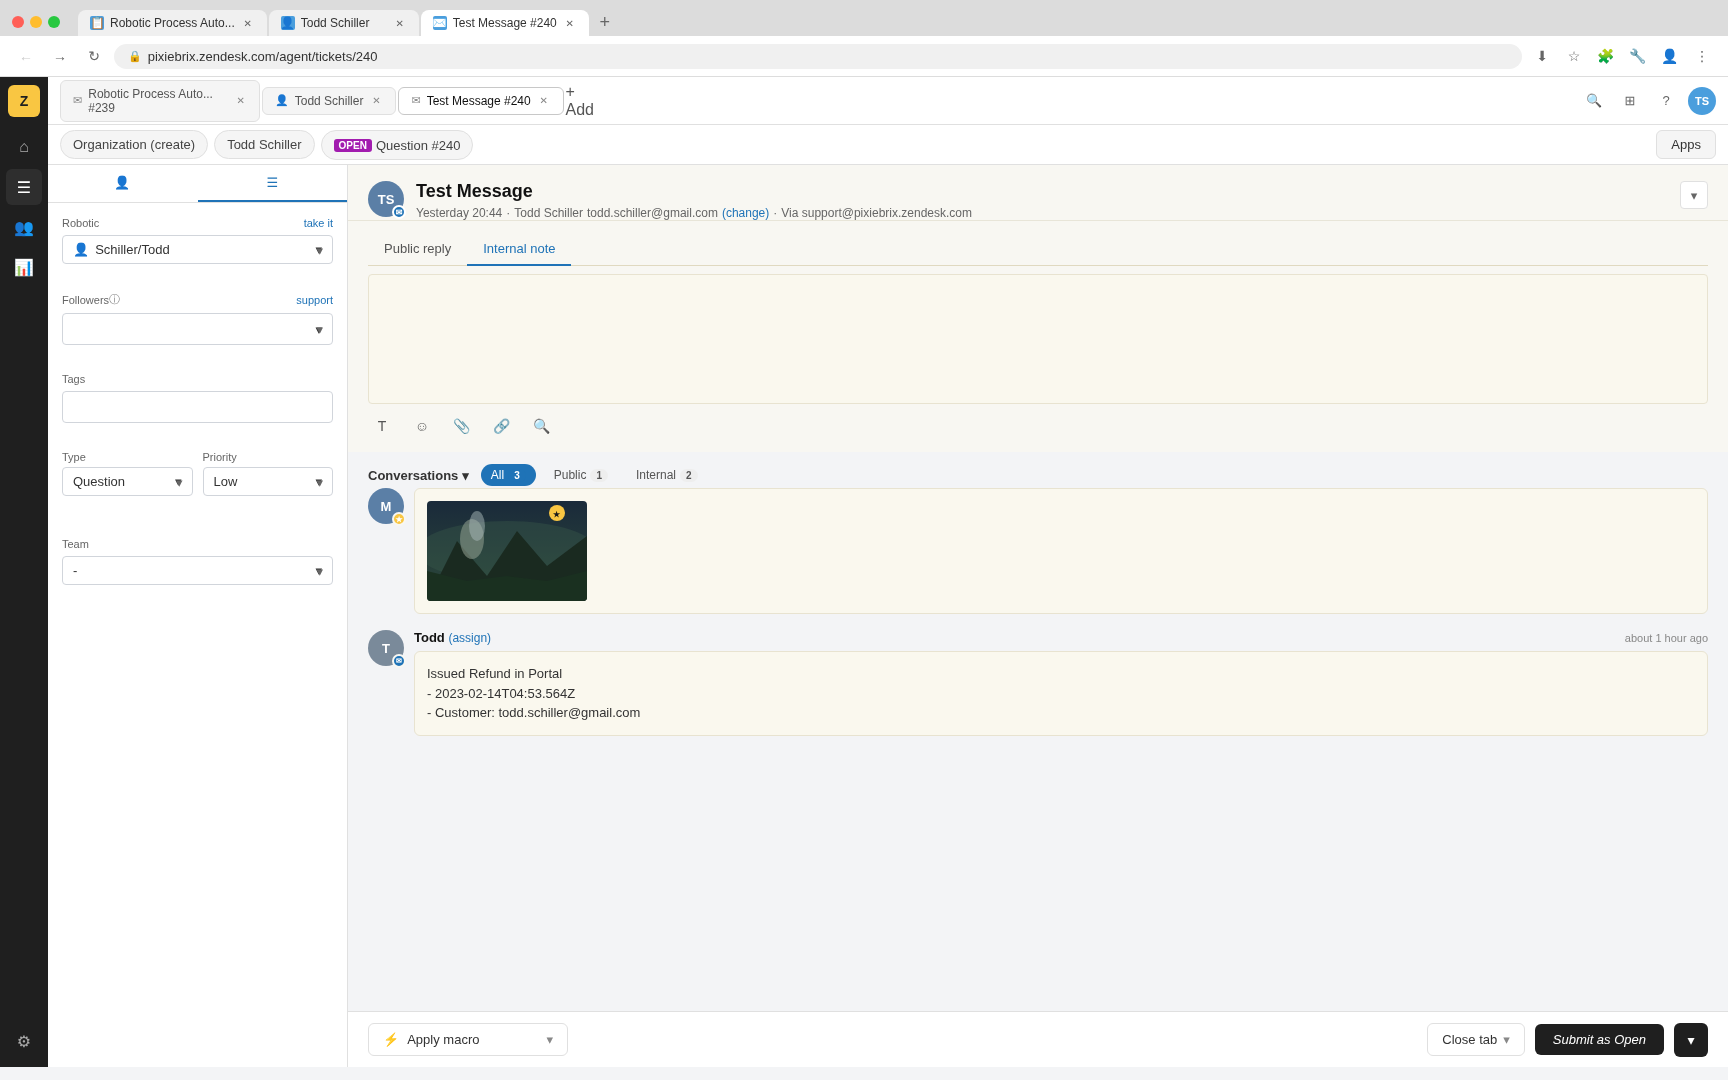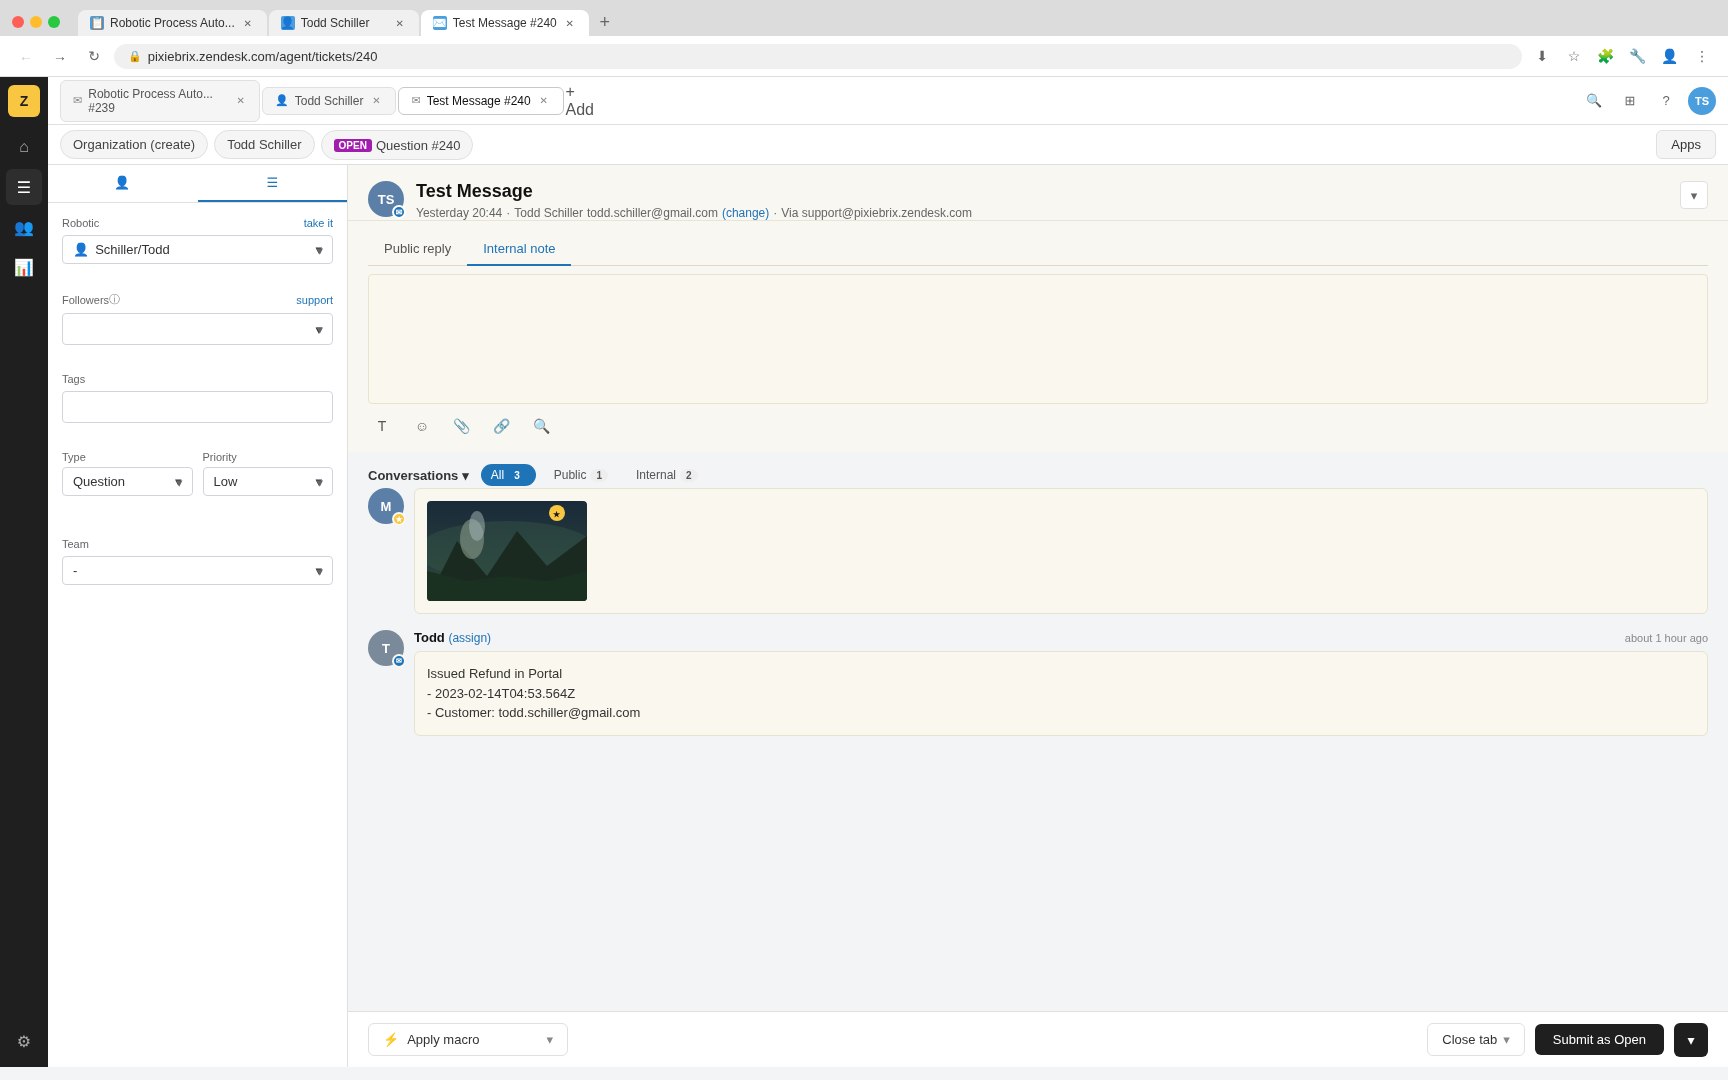--- a/index.html
+++ b/index.html
@@ -119,21 +119,21 @@
     .msg-body { background: #faf8ee; border: 1px solid #e8e3d0; border-radius: 6px; padding: 12px; }
     .msg-text { font-size: 13px; color: #333; line-height: 1.5; }
 
     
     .bottom-bar { background: #fff; border-top: 1px solid #e0e0e0; padding: 10px 20px; display: flex; align-items: center; gap: 10px; flex-shrink: 0; height: 56px; }
     .apply-macro-btn { display: flex; align-items: center; gap: 8px; padding: 8px 14px; border: 1px solid #e0e0e0; border-radius: 6px; background: #fff; color: #333; font-size: 13px; cursor: pointer; flex: 0 0 auto; min-width: 200px; }
     .apply-macro-chevron { margin-left: auto; color: #888; }
     .bottom-spacer { flex: 1; }
     .close-tab-btn { display: flex; align-items: center; gap: 6px; padding: 8px 14px; border: 1px solid #e0e0e0; border-radius: 6px; background: #fff; color: #333; font-size: 13px; cursor: pointer; }
     .close-tab-chevron { color: #888; }
-    .submit-btn { padding: 8px 18px; background: #1f1f1f; color: #fff; border: none; border-radius: 6px; font-size: 13px; font-weight: 500; cursor: pointer; }
+    .submit-btn { padding: 8px 18px; background: #1f1f1f; color: #fff; border: none; border-radius: 6px; font-size: 13px; font-weight: 500; cursor: pointer; font-style: italic; }
     .submit-chevron-btn { width: 34px; height: 34px; background: #1f1f1f; color: #fff; border: none; border-radius: 6px; font-size: 14px; cursor: pointer; display: flex; align-items: center; justify-content: center; }
 
     
     .ticket-area { flex: 1; display: flex; flex-direction: column; overflow: hidden; }
 
     
     .mountain-img { width: 160px; height: 100px; border-radius: 4px; overflow: hidden; position: relative; }
     .mountain-svg { width: 100%; height: 100%; }
   </style>
 </head>

